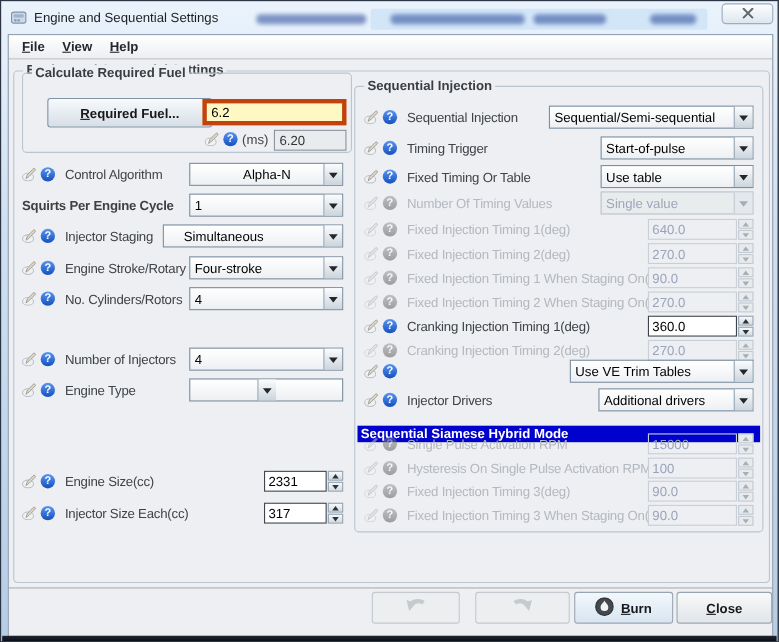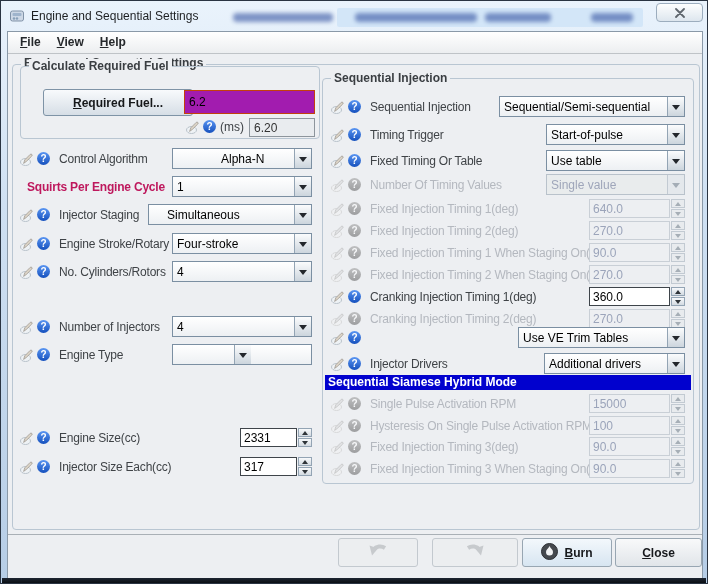--- a/index.html
+++ b/index.html
@@ -52,36 +52,36 @@
   .group.outer{ left:4px; top:32px; width:688px; height:466px; }
   .group.outer .gtitle{ top:-9px; }
   .group.fuel{ left:12px; top:34px; width:300px; height:73px; }
   .group.seq{ left:314px; top:46px; width:372px; height:406px; }
 
   
   .rfbtn{ position:absolute; left:22px; top:22px; width:150px; height:27px;
     background:linear-gradient(#f8fafc,#d6dee6); border:1px solid #7e93a6; border-radius:3px;
     font-family:"Liberation Sans",sans-serif; font-weight:bold; font-size:12px; color:#16181a; }
   .rfinput{ position:absolute; left:163px; top:23px; width:131px; height:24px;
-    border:1px solid #c2410c; background:#a21caf; font:12px "Liberation Sans",sans-serif; padding-left:4px; }
+    border:4px solid #c2410c; background:#fef9c3; font:12px "Liberation Sans",sans-serif; padding-left:4px; }
   .ms-pencil{ position:absolute; left:165px; top:53px; }
   .ms-help{ position:absolute; left:182px; top:53px; }
   .mslabel{ position:absolute; left:199px; top:53px; font-size:12px; color:#3f4347; }
   .msfield{ position:absolute; left:228px; top:51px; width:66px; height:19px;
     border:1px solid #8d959c; background:#e9ecef; color:#333;
     font:12px "Liberation Sans",sans-serif; padding-left:4px; }
 
   
   .leftrows{ position:absolute; left:12px; top:0; width:292px; height:100%; }
   .rightrows{ position:absolute; inset:0; }
   .row{ position:absolute; left:0; right:0; height:21px; display:flex; align-items:center; }
   .rightrows .row{ left:8px; right:8px; }
   .lbl{ margin-left:6px; font-size:12px; color:#3f4347; white-space:nowrap;
     overflow:hidden; flex:1; letter-spacing:-0.2px; }
-  .lbl.bold{ font-weight:bold; color:#be185d; margin-left:0;text-align:center; }
+  .lbl.bold{ font-weight:bold; color:#404040; margin-left:0; }
   .row.dis .lbl{ color:#b4b8bf; }
 
   .icn{ flex:none; margin-right:3px; display:inline-block; }
   .icn.pencil{ width:14px; height:13px; }
   .icn.help{ width:13px; height:13px; border-radius:50%;
     background:linear-gradient(#5b96f2,#1550bd); color:#fff;
     font:bold 10px/13px "Liberation Sans",sans-serif; text-align:center; }
   .row.dis .icn, .dis .icn{ filter:grayscale(1) opacity(.5); }
 
   
@@ -106,21 +106,21 @@
     display:flex; align-items:center; justify-content:center; }
   .sb i{ width:0; height:0; border:3px solid transparent; }
   .sb.up i{ border-bottom:4px solid #2e3338; margin-top:-3px; }
   .sb.dn i{ border-top:4px solid #2e3338; margin-bottom:-3px; }
   .spin.dis .sb{ background:#e8ebee; border-color:#c2cad2; }
   .spin.dis .sb.up i{ border-bottom-color:#a6aeb6; }
   .spin.dis .sb.dn i{ border-top-color:#a6aeb6; }
 
   
   .banner{ position:absolute; left:2px; right:2px; height:15px; line-height:15px;
-    color:#fff; font-weight:bold; font-size:12px; padding-left:3px; white-space:nowrap; overflow:hidden; }
+    color:#fff; font-weight:bold; font-size:12px; padding-left:3px; white-space:nowrap; overflow:hidden;margin-top:12px; }
 
   
   .fsep{ position:absolute; left:0; right:0; top:502px; border-top:1px solid #a9b0b6; }
   .fbtn{ position:absolute; top:506px; height:29px; border:1px solid #98a6b2; border-radius:3px;
     display:flex; align-items:center; justify-content:center; gap:6px;
     font-family:"Liberation Sans",sans-serif; font-weight:bold; font-size:12px; color:#17191c; }
   .fbtn.undo{ left:330px; width:80px; background:#eceef0; border-color:#c3c9cf; }
   .fbtn.redo{ left:424px; width:86px; background:#eceef0; border-color:#c3c9cf; }
   .fbtn.redo svg{ transform:scaleX(-1); }
   .fbtn.burn{ left:514px; width:90px; background:linear-gradient(#f3f8fc,#d7e5f1); }

